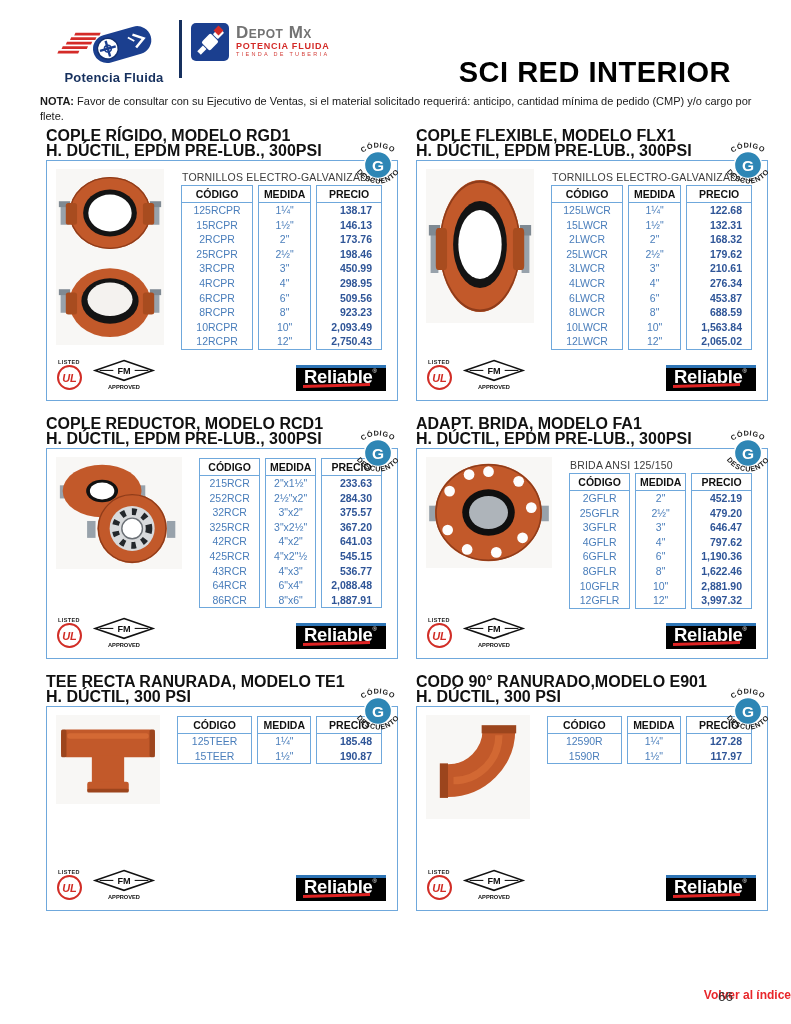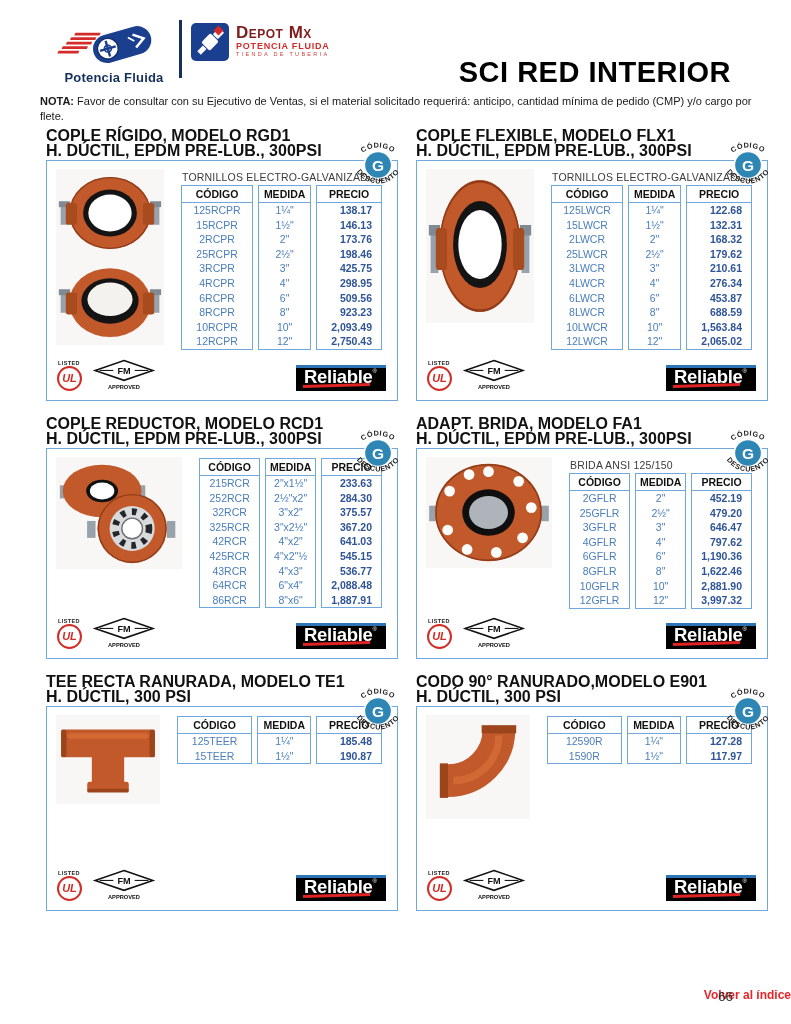--- a/index.html
+++ b/index.html
@@ -7,21 +7,21 @@
   body{position:relative;background:#fff;font-family:"Liberation Sans",sans-serif;color:#111;overflow:hidden}
 
   
   .header{position:relative;height:128px}
   .logos{position:absolute;left:55px;top:18px;display:flex;align-items:flex-start}
   .logo-pf{display:flex;flex-direction:column;align-items:center}
   .pf-name{font-size:13px;font-weight:bold;color:#16305e;margin-top:-6px;letter-spacing:0.2px}
   .logo-divider{width:3px;background:#16305e;height:58px;margin:2px 8px 0 6px}
   .logo-depot{display:flex;gap:6px;margin-top:4px}
   .depot-text{display:flex;flex-direction:column;line-height:1.05;padding-top:2px}
-  .depot-name{font-size:17px;font-weight:bold;color:#7f1d1d;font-variant:small-caps;letter-spacing:0.5px}
+  .depot-name{font-size:17px;font-weight:bold;color:#737373;font-variant:small-caps;letter-spacing:0.5px}
   .depot-sub1{font-size:9px;font-weight:bold;color:#d42b28;letter-spacing:0.8px}
   .depot-sub2{font-size:5.5px;color:#d4413c;letter-spacing:2.3px;margin-top:1px}
   .page-title{position:absolute;top:56px;right:60px;font-size:29px;font-weight:bold;color:#000000;letter-spacing:0.5px}
   .note{position:absolute;left:40px;top:94px;width:712px;font-size:11px;line-height:1.32;color:#1a1a1a}
   .note b{font-weight:bold}
 
   
   .panels{display:grid;grid-template-columns:352px 352px;column-gap:18px;padding-left:46px}
   .panel{margin-bottom:15px}
   .panel-title{font-size:16px;font-weight:bold;color:#111;line-height:15px;height:32px}
@@ -44,21 +44,21 @@
   td.col-precio{color:#2f5597;font-weight:bold;text-align:right;padding-right:9px}
 
   
   .badge{position:absolute;top:-27px;right:-12px;width:62px;height:62px;z-index:3}
   .badge-circle{fill:#2e86b5;stroke:#fff;stroke-width:1.5}
   .badge-letter{fill:#fff;font-weight:bold;font-size:16px;text-anchor:middle;font-family:"Liberation Sans",sans-serif}
   .badge-arc{fill:#1c1c1c;font-weight:bold;font-size:7.5px;letter-spacing:0.6px;text-anchor:middle;font-family:"Liberation Sans",sans-serif}
 
   
   .panel-footer{margin-top:auto;display:flex;justify-content:space-between;align-items:flex-end;padding:0 1px}
-  .certs{display:flex;align-items:center;gap:5px}
+  .certs{display:flex;align-items:flex-start;gap:5px}
   .ul-wrap{display:flex;flex-direction:column;width:30px}
   .listed{font-size:5.5px;font-weight:bold;letter-spacing:0.4px;color:#222;margin-left:1px}
   .ul-circle{width:25px;height:25px;border:2.5px solid #d12d26;border-radius:50%;display:flex;align-items:center;justify-content:center;color:#d12d26;font-weight:bold;font-style:italic;font-size:11px}
   .fm-svg{display:block}
   .reliable{position:relative;background:#000;border-top:3px solid #2e75b6;padding:0 9px 5px 8px;line-height:1}
   .reliable-name{color:#fff;font-weight:bold;font-size:18.5px;letter-spacing:-0.3px}
   .reliable-reg{color:#fff;font-size:6px;vertical-align:top}
   .reliable::after{content:"";position:absolute;left:7px;right:16px;bottom:4px;height:2.6px;background:#e02424;transform:rotate(-1.6deg)}
 
   
@@ -190,21 +190,21 @@
                   <td class="col-precio">173.76</td>
                 </tr>
                 <tr>
                   <td class="col-codigo">25RCPR</td>
                   <td class="col-medida">2½"</td>
                   <td class="col-precio">198.46</td>
                 </tr>
                 <tr>
                   <td class="col-codigo">3RCPR</td>
                   <td class="col-medida">3"</td>
-                  <td class="col-precio">425.75</td>
+                  <td class="col-precio">450.99</td>
                 </tr>
                 <tr>
                   <td class="col-codigo">4RCPR</td>
                   <td class="col-medida">4"</td>
                   <td class="col-precio">298.95</td>
                 </tr>
                 <tr>
                   <td class="col-codigo">6RCPR</td>
                   <td class="col-medida">6"</td>
                   <td class="col-precio">509.56</td>

